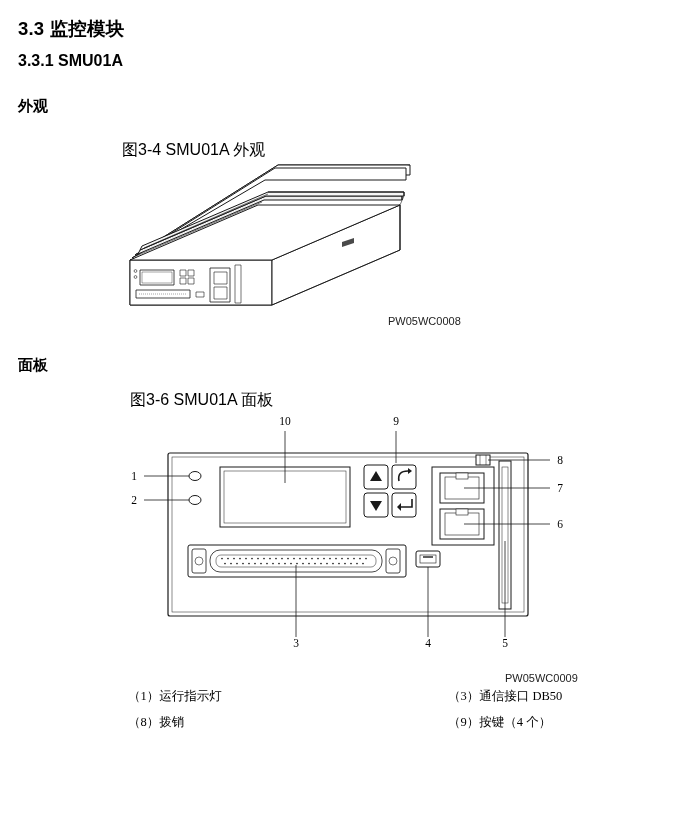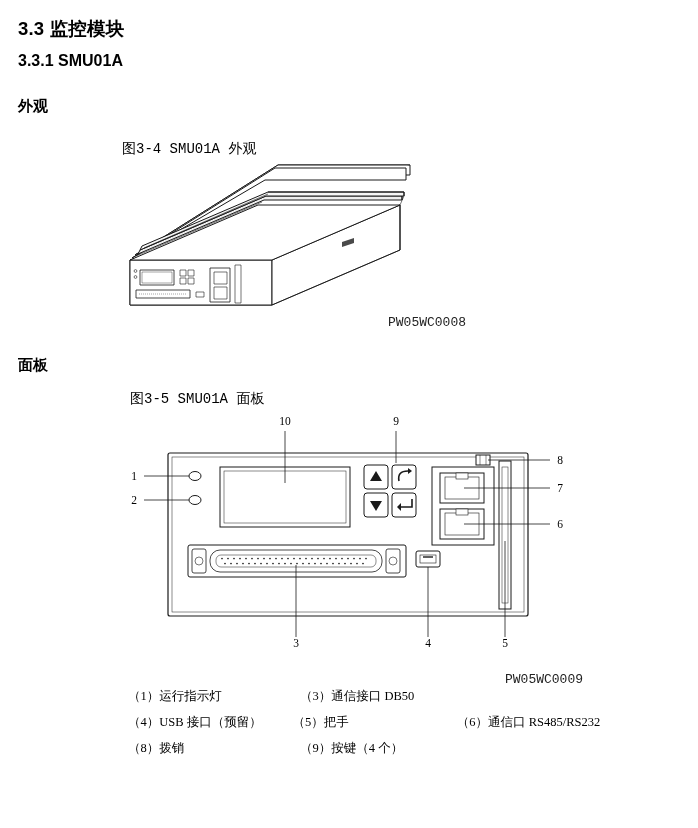--- a/index.html
+++ b/index.html
@@ -42,30 +42,30 @@
     left: 18px;
     font-family: "Liberation Sans", sans-serif;
     font-size: 15px;
     font-weight: bold;
   }
   #heading-appearance { top: 97px; }
   #heading-panel { top: 356px; text-align: right; }
 
   .figcaption {
     position: absolute;
-    font-family: Liberation Mono, monospace;
-    font-size: 14px;
+    font-family: Liberation Sans, sans-serif;
+    font-size: 16px;
   }
   #fig1-caption { left: 122px; top: 140px; }
   #fig2-caption { left: 130px; top: 390px; }
 
   .figcode {
     position: absolute;
-    font-family: Liberation Mono, monospace;
-    font-size: 13px;
+    font-family: Liberation Sans, sans-serif;
+    font-size: 11px;
     color: #222;
   }
   #fig1-code { left: 388px; top: 315px; }
   #fig2-code { left: 505px; top: 672px; }
 
   
   #figure1 {
     position: absolute;
     left: 110px;
     top: 150px;
@@ -87,20 +87,21 @@
     position: absolute;
     left: 128px;
     top: 688px;
     width: 520px;
     font-family: "Liberation Serif", serif;
     font-size: 12.5px;
   }
   .legend-row {
     display: flex;
     margin-bottom: 9px;
+    justify-content: space-between;
   }
   .legend-item {
     width: 172px;
     white-space: nowrap;
   }
   .legend-item.wide { width: 200px; }
 </style>
 </head>
 <body>
 
@@ -167,21 +168,21 @@
         <rect x="104" y="137" width="13" height="12" fill="#ffffff" stroke="#1a1a1a" stroke-width="0.6"></rect>
 
         <rect x="125" y="115" width="6" height="38" stroke="#1a1a1a" stroke-width="0.6"></rect>
 
         <path d="M232,92 L244,88 L244,93 L232,97 Z" fill="#4a4a4a" stroke="none"></path>
       </g>
     </svg>
   </div>
 
   <div class="h4" id="heading-panel">面板</div>
-  <div class="figcaption" id="fig2-caption">图3-5  SMU01A 面板</div>
+  <div class="figcaption" id="fig2-caption">图3-6  SMU01A 面板</div>
   <div class="figcode" id="fig2-code">PW05WC0009</div>
 
   <div id="figure2">
     <svg width="460" height="265" viewBox="0 0 460 265" xmlns="http://www.w3.org/2000/svg">
       <g fill="none" stroke="#1a1a1a" stroke-width="1">
 
         <rect x="48" y="48" width="360" height="163" rx="2" fill="#ffffff" stroke="#1a1a1a" stroke-width="1.2"></rect>
         <rect x="52" y="52" width="352" height="155" fill="#ffffff" stroke="#1a1a1a" stroke-width="0.5"></rect>
 
         <rect x="100" y="62" width="130" height="60" fill="#ffffff" stroke="#1a1a1a" stroke-width="1"></rect>
@@ -322,23 +323,18 @@
       </g>
     </svg>
   </div>
 
   <div class="legend">
     <div class="legend-row">
       <span class="legend-item">（1）运行指示灯</span>
       <span class="legend-item wide">（3）通信接口 DB50</span>
     </div>
     <div class="legend-row">
-      <span class="legend-item">（4）USB 接口（预留）</span>
-      <span class="legend-item">（5）把手</span>
-      <span class="legend-item wide">（6）通信口 RS485/RS232</span>
-    </div>
-    <div class="legend-row">
       <span class="legend-item">（8）拨销</span>
       <span class="legend-item wide">（9）按键（4 个）</span>
     </div>
   </div>
 
 </div>
 
 </body></html>

